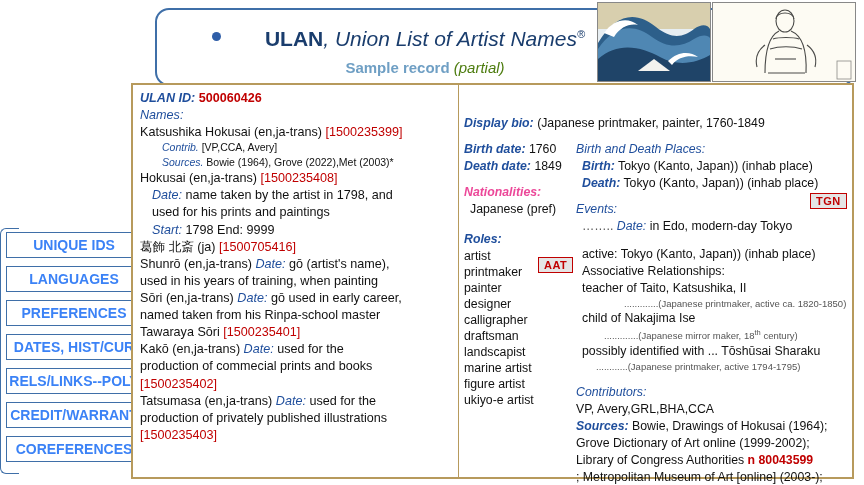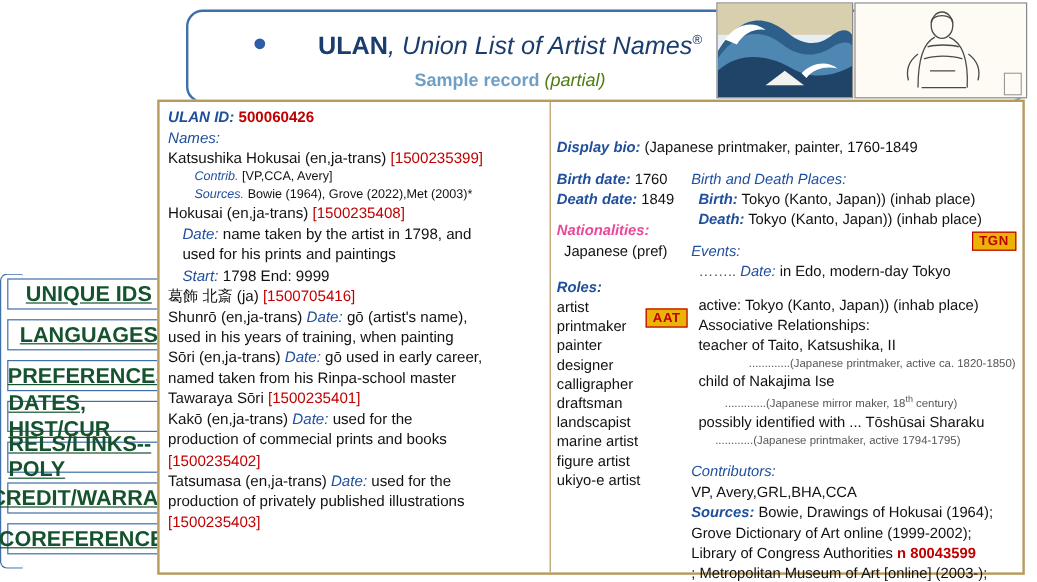--- a/index.html
+++ b/index.html
@@ -97,28 +97,27 @@
     left: 6px;
     top: 232px;
     width: 136px;
   }
   .left-label {
     position: relative;
     margin-bottom: 8px;
     height: 26px;
     border: 1.5px solid #3f6fa8;
     background: #ffffff;
-    color: #14532d;
+    color: #3b82f6;
     font-weight: bold;
-    font-size: 18px;
+    font-size: 14px;
     display: flex;
     align-items: center;
     justify-content: center;
     box-sizing: border-box;
-    text-decoration: underline;
   }
   .left-connector {
     position: absolute;
     left: 0px;
     top: 228px;
     width: 18px;
     height: 244px;
     border-left: 1.5px solid #3f6fa8;
     border-top: 1.5px solid #3f6fa8;
     border-bottom: 1.5px solid #3f6fa8;
@@ -175,21 +174,21 @@
   .indent2 { padding-left: 12px; }
 
   
   .callout {
     position: absolute;
     border: 1.5px solid #c00000;
     color: #c00000;
     font-weight: bold;
     font-size: 11px;
     padding: 1px 5px;
-    background: #eab308;
+    background: #e5e5e5;
     letter-spacing: 0.5px;
   }
   .callout-aat { left: 538px; top: 257px; }
   .callout-tgn { left: 810px; top: 193px; }
 
   .roles-list div { margin: 0; }
 </style>
 </head>
 <body>
 

